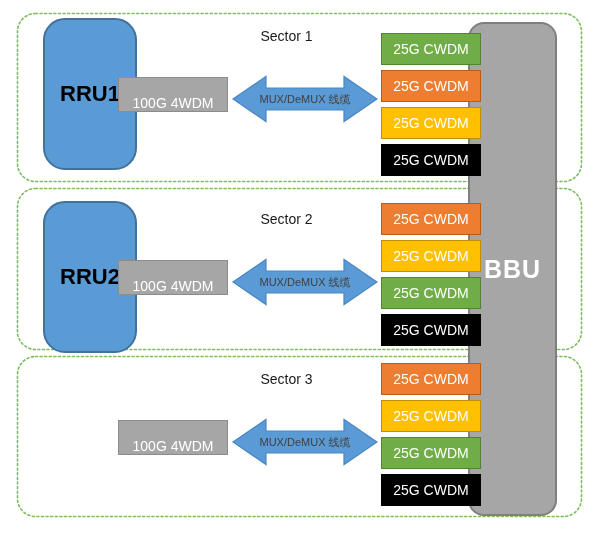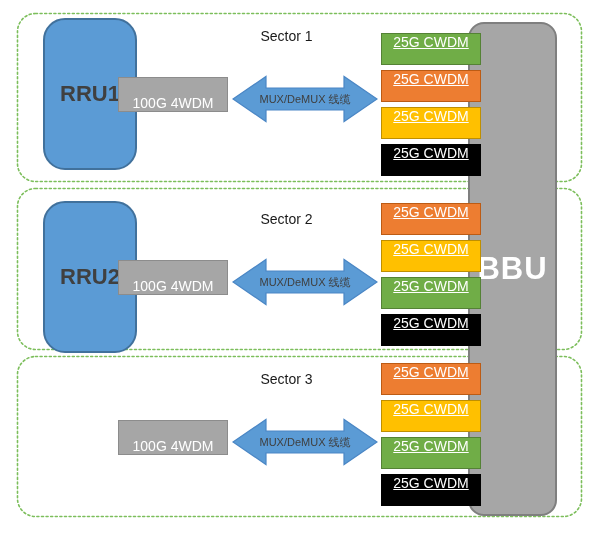--- a/index.html
+++ b/index.html
@@ -7,53 +7,53 @@
   .canvas { position:relative; width:607px; height:534px; background:#ffffff; overflow:hidden; }
 
   
   .borders-layer { position:absolute; left:0; top:0; z-index:0; }
   .borders-layer rect { fill:none; stroke:#7CBE5B; stroke-width:1.6; stroke-dasharray:2 2.6; stroke-linecap:round; }
 
   
   .bbu { position:absolute; left:468px; top:22px; width:89px; height:494px;
          background:#A6A6A6; border:2px solid #7F7F7F; border-radius:16px;
          display:flex; align-items:center; justify-content:center; z-index:1; }
-  .bbu-label { color:#ffffff; font-size:31px; font-weight:bold; letter-spacing:1px; }
+  .bbu-label { color:#ffffff; font-size:25px; font-weight:bold; letter-spacing:1px; }
 
   
   .sector { position:absolute; left:17px; width:539px; z-index:2; }
   .sector.s1 { top:13px; height:169px; }
   .sector.s2 { top:196px; height:162px; }
   .sector.s3 { top:356px; height:161px; }
 
   .sector-label { position:absolute; left:0; top:15px; width:100%; text-align:center;
                   font-size:14px; color:#1a1a1a; }
 
   .rru { position:absolute; left:26px; top:5px; width:94px; height:152px;
          background:#5B9BD5; border:2px solid #41719C; border-radius:22px;
          display:flex; align-items:center; justify-content:center; }
-  .rru-label { color:#404040; font-size:22px; font-weight:bold; }
+  .rru-label { color:#000000; font-size:22px; font-weight:bold; }
 
   .wdm { position:absolute; left:101px; top:64px; width:110px; height:35px;
          background:#A6A6A6; border:1px solid #8C8C8C;
          display:flex; align-items:flex-end; justify-content:center; }
   .wdm-label { color:#ffffff; font-size:14px; }
 
   .arrow-wrap { position:absolute; left:215px; top:62px; width:146px; height:48px; }
   .arrow-wrap svg { position:absolute; left:0; top:0; }
   .cable-label { position:absolute; left:0; top:0; width:100%; height:100%;
                  display:flex; align-items:center; justify-content:center;
                  font-size:11px; color:#3F3F3F; }
 
   .cwdm-col { position:absolute; left:364px; display:flex; flex-direction:column; gap:5px; }
   .s1 .cwdm-col { top:20px; }
   .s2 .cwdm-col, .s3 .cwdm-col { top:7px; }
 
-  .cwdm { width:100px; height:32px; display:flex; align-items:flex-start; justify-content:center;
-          color:#ffffff; font-size:14px; border:1px solid transparent;text-decoration:underline; }
+  .cwdm { width:100px; height:32px; display:flex; align-items:center; justify-content:center;
+          color:#ffffff; font-size:14px; border:1px solid transparent; }
   .cwdm[data-color="green"]  { background:#70AD47; border-color:#548235; }
   .cwdm[data-color="orange"] { background:#ED7D31; border-color:#BC5B14; }
   .cwdm[data-color="yellow"] { background:#FFC000; border-color:#BF8F00; }
   .cwdm[data-color="black"]  { background:#000000; border-color:#000000; }
 </style>
 </head>
 <body>
 
 <div class="canvas">
 

